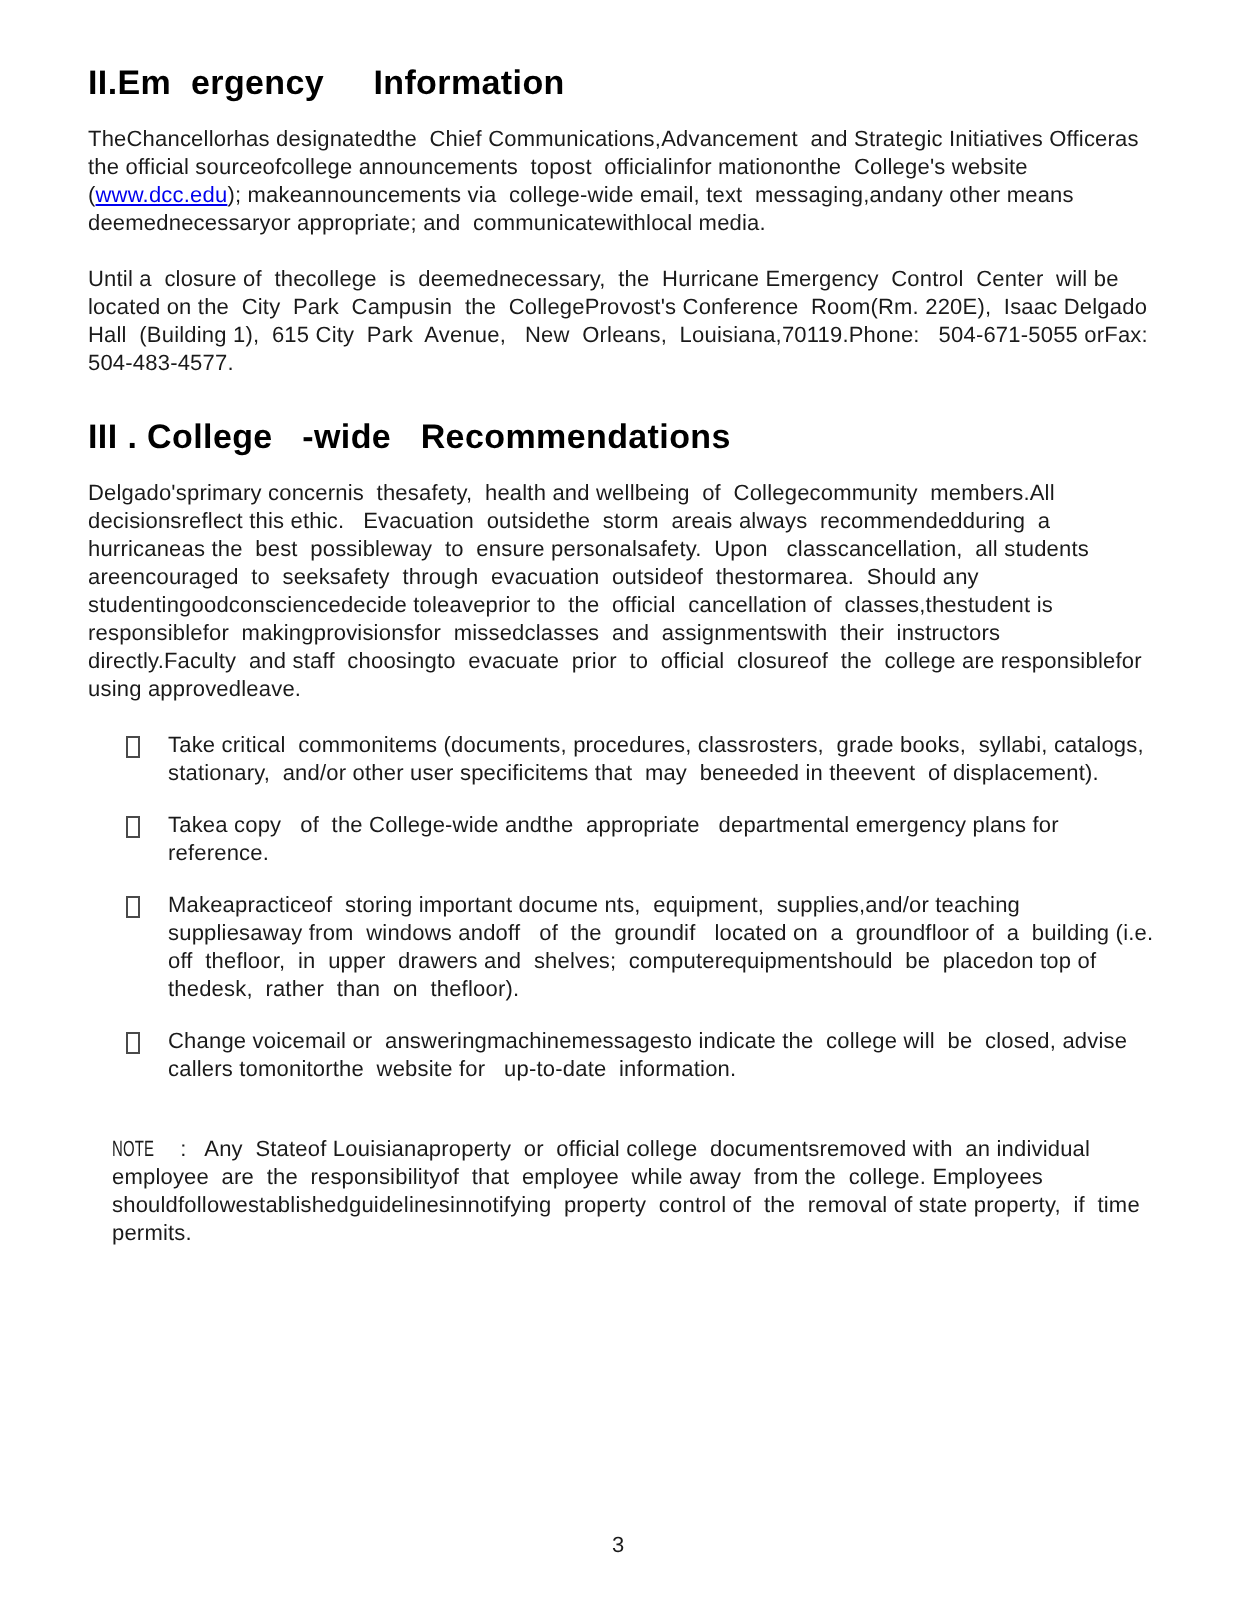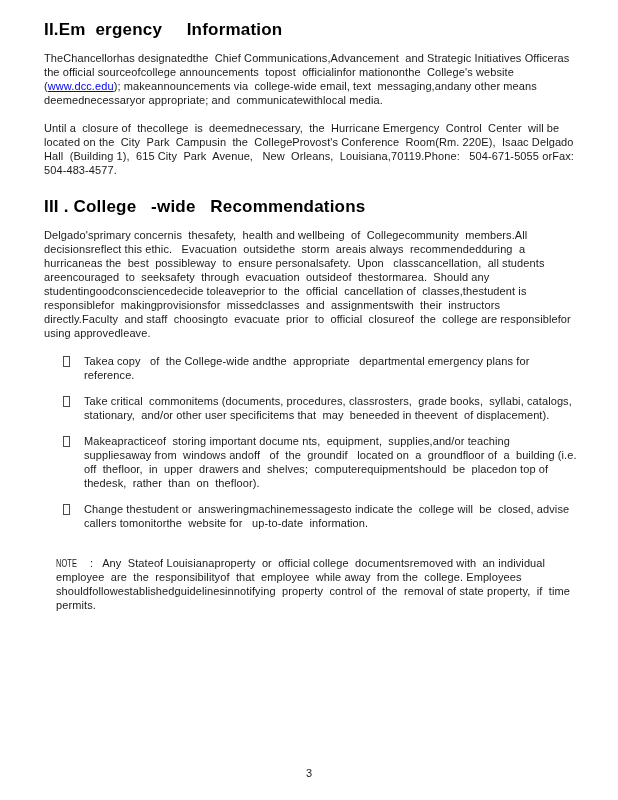--- a/index.html
+++ b/index.html
@@ -12,21 +12,21 @@
     width: 618px;
     height: 800px;
     background: #ffffff;
     font-family: "Liberation Sans", sans-serif;
     color: #1a1a1a;
     overflow: hidden;
   }
   .content {
     position: absolute;
     left: 44px;
-    top: 20px;
+    top: 32px;
     width: 533px;
     font-size: 11px;
     line-height: 14px;
     letter-spacing: 0.1px;
   }
   h1.section-heading {
     font-size: 17px;
     line-height: 20px;
     font-weight: bold;
     color: #000000;
@@ -96,33 +96,33 @@
     <p class="body-para">Until a  closure of  thecollege  is  deemednecessary,  the  Hurricane Emergency  Control  Center  will be located on the  City  Park  Campusin  the  CollegeProvost's Conference  Room(Rm. 220E),  Isaac Delgado Hall  (Building 1),  615 City  Park  Avenue,   New  Orleans,  Louisiana,70119.Phone:   504-671-5055 orFax:   504-483-4577.</p>
 
     <h1 class="section-heading second">III . College   -wide   Recommendations</h1>
 
     <p class="body-para">Delgado'sprimary concernis  thesafety,  health and wellbeing  of  Collegecommunity  members.All decisionsreflect this ethic.   Evacuation  outsidethe  storm  areais always  recommendedduring  a hurricaneas the  best  possibleway  to  ensure personalsafety.  Upon   classcancellation,  all students areencouraged  to  seeksafety  through  evacuation  outsideof  thestormarea.  Should any studentingoodconsciencedecide toleaveprior to  the  official  cancellation of  classes,thestudent is  responsiblefor  makingprovisionsfor  missedclasses  and  assignmentswith  their  instructors directly.Faculty  and staff  choosingto  evacuate  prior  to  official  closureof  the  college are responsiblefor using approvedleave.</p>
 
 
     <div class="bullets">
       <div class="bullet-item">
         <span class="tofu"></span>
-        <span class="bullet-text">Takea copy   of  the College-wide andthe  appropriate   departmental emergency plans for reference.</span>
+        <span class="bullet-text">Take critical  commonitems (documents, procedures, classrosters,  grade books,  syllabi, catalogs, stationary,  and/or other user specificitems that  may  beneeded in theevent  of displacement).</span>
       </div>
       <div class="bullet-item">
         <span class="tofu"></span>
-        <span class="bullet-text">Take critical  commonitems (documents, procedures, classrosters,  grade books,  syllabi, catalogs, stationary,  and/or other user specificitems that  may  beneeded in theevent  of displacement).</span>
+        <span class="bullet-text">Takea copy   of  the College-wide andthe  appropriate   departmental emergency plans for reference.</span>
       </div>
       <div class="bullet-item">
         <span class="tofu"></span>
         <span class="bullet-text">Makeapracticeof  storing important docume nts,  equipment,  supplies,and/or teaching suppliesaway from  windows andoff   of  the  groundif   located on  a  groundfloor of  a  building (i.e.  off  thefloor,  in  upper  drawers and  shelves;  computerequipmentshould  be  placedon top of  thedesk,  rather  than  on  thefloor).</span>
       </div>
       <div class="bullet-item">
         <span class="tofu"></span>
-        <span class="bullet-text">Change thestudent or  answeringmachinemessagesto indicate the  college will  be  closed, advise callers tomonitorthe  website for   up-to-date  information.</span>
+        <span class="bullet-text">Change voicemail or  answeringmachinemessagesto indicate the  college will  be  closed, advise callers tomonitorthe  website for   up-to-date  information.</span>
       </div>
     </div>
 
     <p class="note-para"><span class="note-label">NOTE</span><span> :   Any  Stateof Louisianaproperty  or  official college  documentsremoved with  an individual employee  are  the  responsibilityof  that  employee  while away  from the  college. Employees  shouldfollowestablishedguidelinesinnotifying  property  control of  the  removal of state property,  if  time permits.</span></p>
 
   </div>
 
   <div class="page-number">3</div>
 </div>
 

